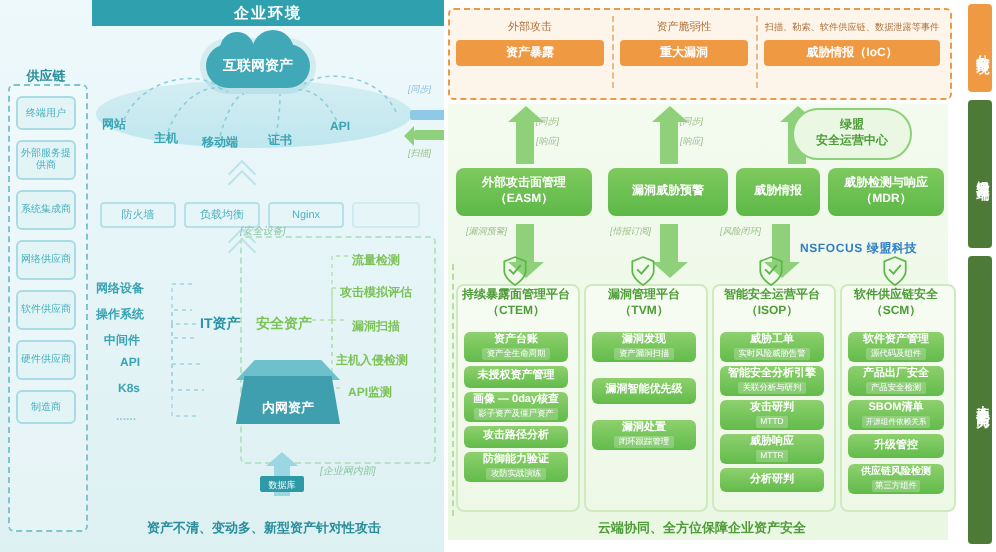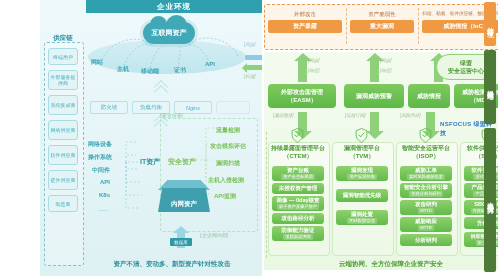--- a/index.html
+++ b/index.html
@@ -3,21 +3,21 @@
 <meta charset="utf-8">
 <style>
   html,body{margin:0;padding:0;}
   body{
     width:498px;height:276px;overflow:hidden;
     font-family:"Liberation Sans","DejaVu Sans",sans-serif;
     background:#ffffff;
     position:relative;
   }
   
-  #root{position:absolute;inset:0;margin-left:40px;}
+  #root{position:absolute;inset:0;}
   .ent-panel{
     position:absolute;left:0;top:0;width:222px;height:276px;
     background:linear-gradient(180deg,#eef9fb 0%,#e6f5f8 45%,#ddf0f2 100%);
     overflow:hidden;
   }
   .ent-title{
     position:absolute;left:46px;top:0px;width:176px;height:13px;
     background:#2fa0ad;color:#fff;font-size:7.5px;font-weight:bold;
     display:flex;align-items:center;justify-content:center;letter-spacing:1px;
   }

